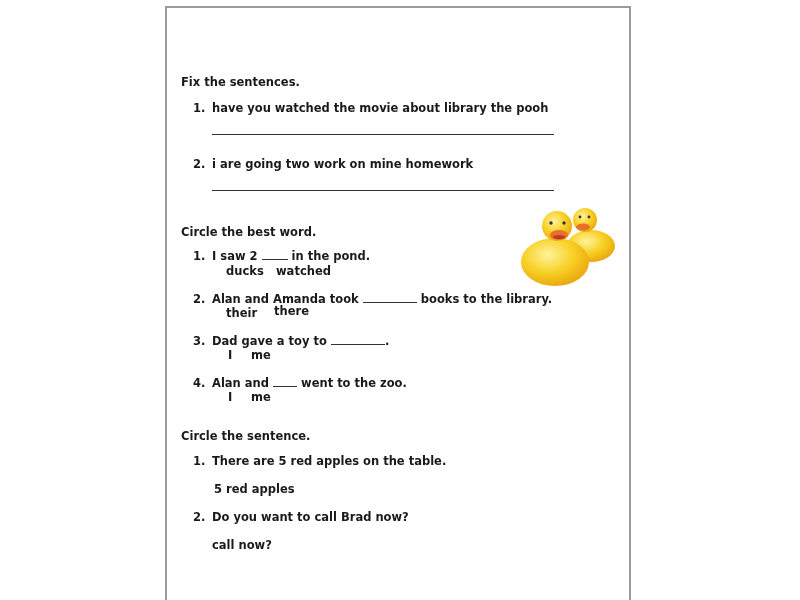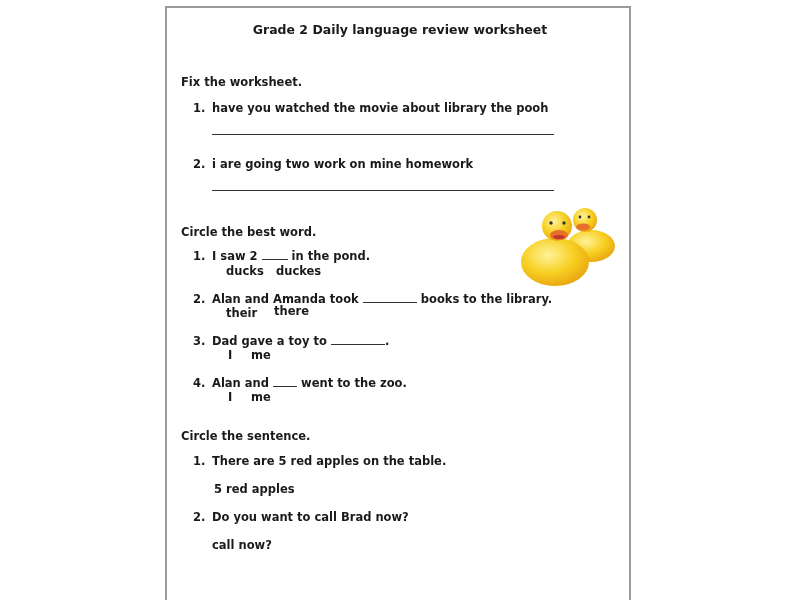--- a/index.html
+++ b/index.html
@@ -30,44 +30,43 @@
     border-top: 1.5px solid #333;
   }
   .blank { display: inline-block; border-bottom: 1.5px solid #333; height: 10px; vertical-align: baseline; }
   .ducks { position: absolute; left: 352px; top: 194px; width: 100px; height: 90px; }
 </style>
 </head>
 <body>
 
 <div class="page">
 
-  <div class="abs title">Grade 2 Daily language review worksheet</div>
 
-  <div class="abs section" style="top:67px;">Fix the worksheet.</div>
+  <div class="abs section" style="top:67px;">Fix the sentences.</div>
 
   <div class="abs" style="top:93px;left:0;width:466px;">
     <span class="num">1.</span>
     <span class="txt">have you watched the movie about library the pooh</span>
   </div>
   <div class="answer-line" style="top:126px;"></div>
 
   <div class="abs" style="top:149px;left:0;width:466px;">
     <span class="num">2.</span>
     <span class="txt">i are going two work on mine homework</span>
   </div>
   <div class="answer-line" style="top:182px;"></div>
 
   <div class="abs section" style="top:217px;">Circle the best word.</div>
 
   <div class="abs" style="top:241px;left:0;width:466px;">
     <span class="num">1.</span>
     <span class="txt"><span>I saw 2</span> <span class="blank" style="width:26px;"></span> <span>in the pond.</span></span>
   </div>
   <div class="abs" style="top:256px;left:59px;">ducks</div>
-  <div class="abs" style="top:256px;left:109px;">duckes</div>
+  <div class="abs" style="top:256px;left:109px;">watched</div>
 
   <div class="abs" style="top:284px;left:0;width:466px;">
     <span class="num">2.</span>
     <span class="txt"><span>Alan and Amanda took</span> <span class="blank" style="width:54px;"></span> <span>books to the library.</span></span>
   </div>
   <div class="abs" style="top:298px;left:59px;">their</div>
   <div class="abs" style="top:296px;left:107px;">there</div>
 
   <div class="abs" style="top:326px;left:0;width:466px;">
     <span class="num">3.</span>

